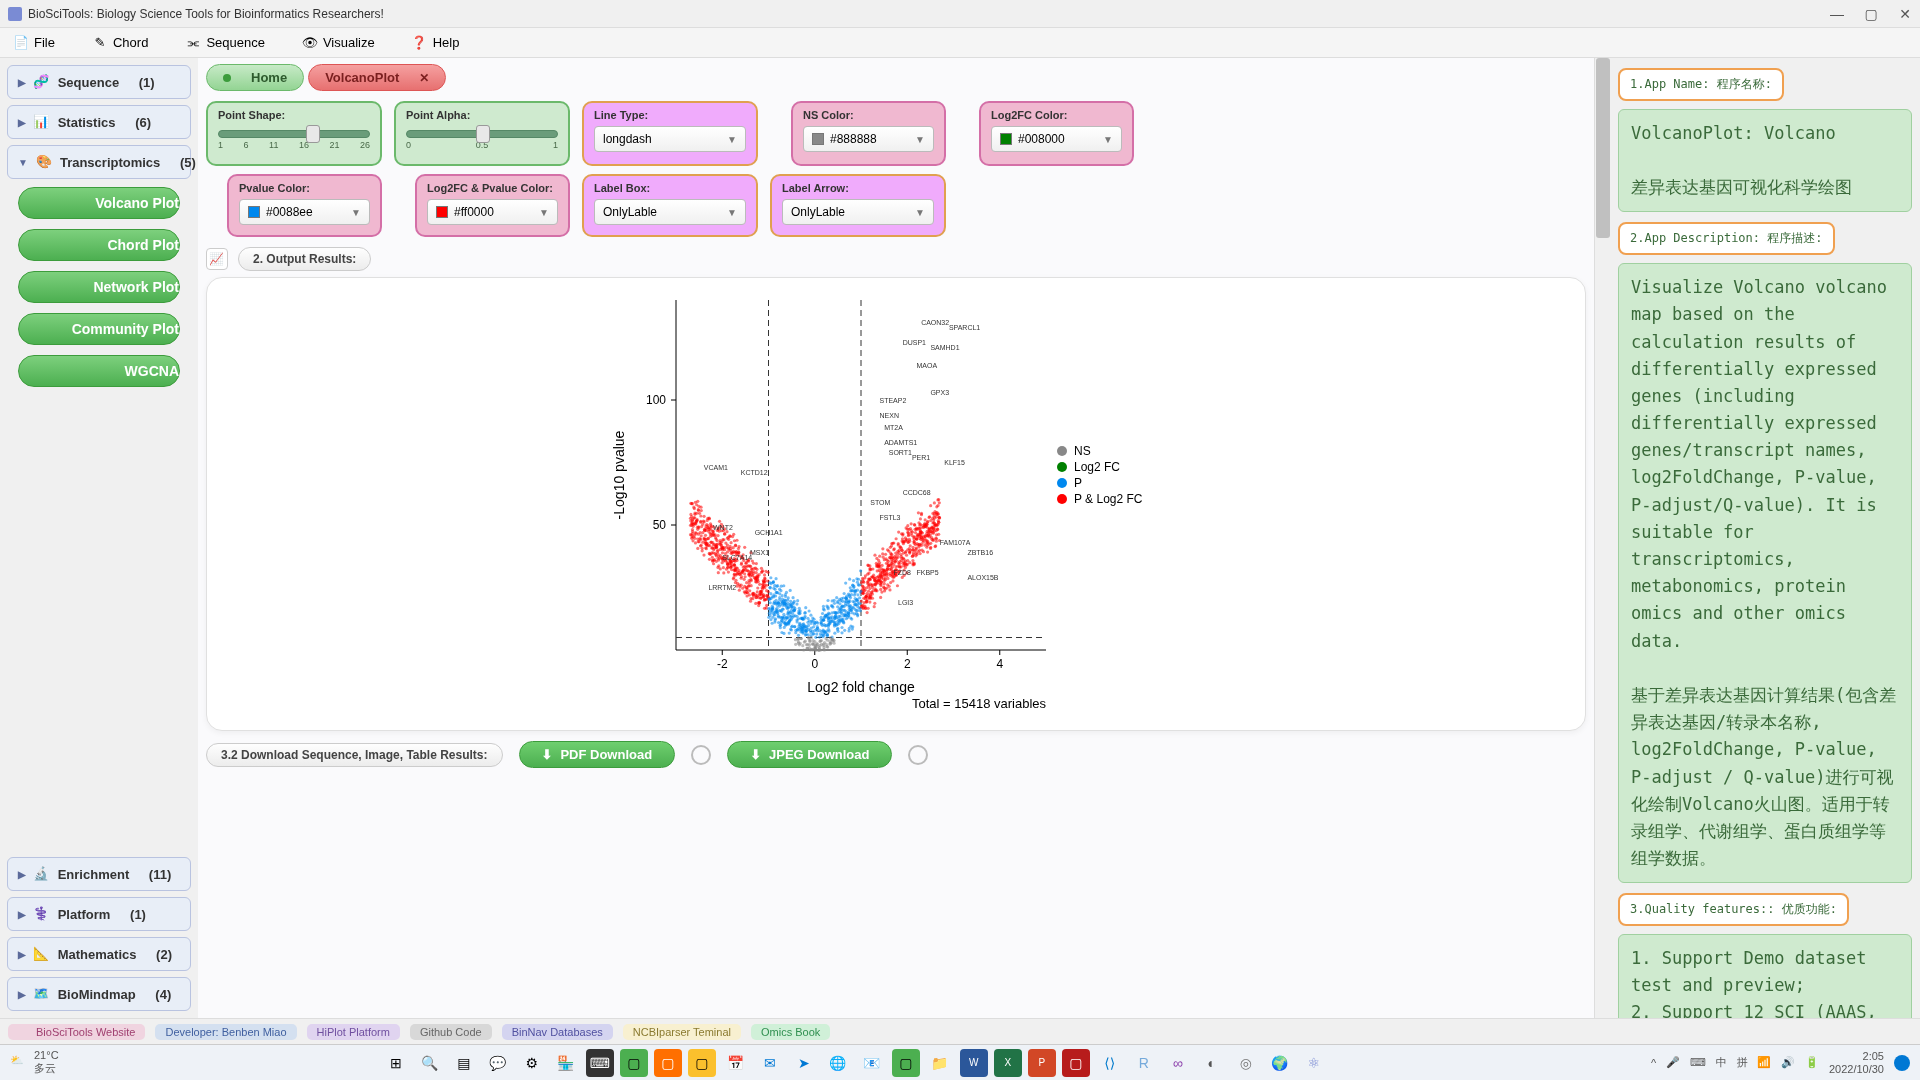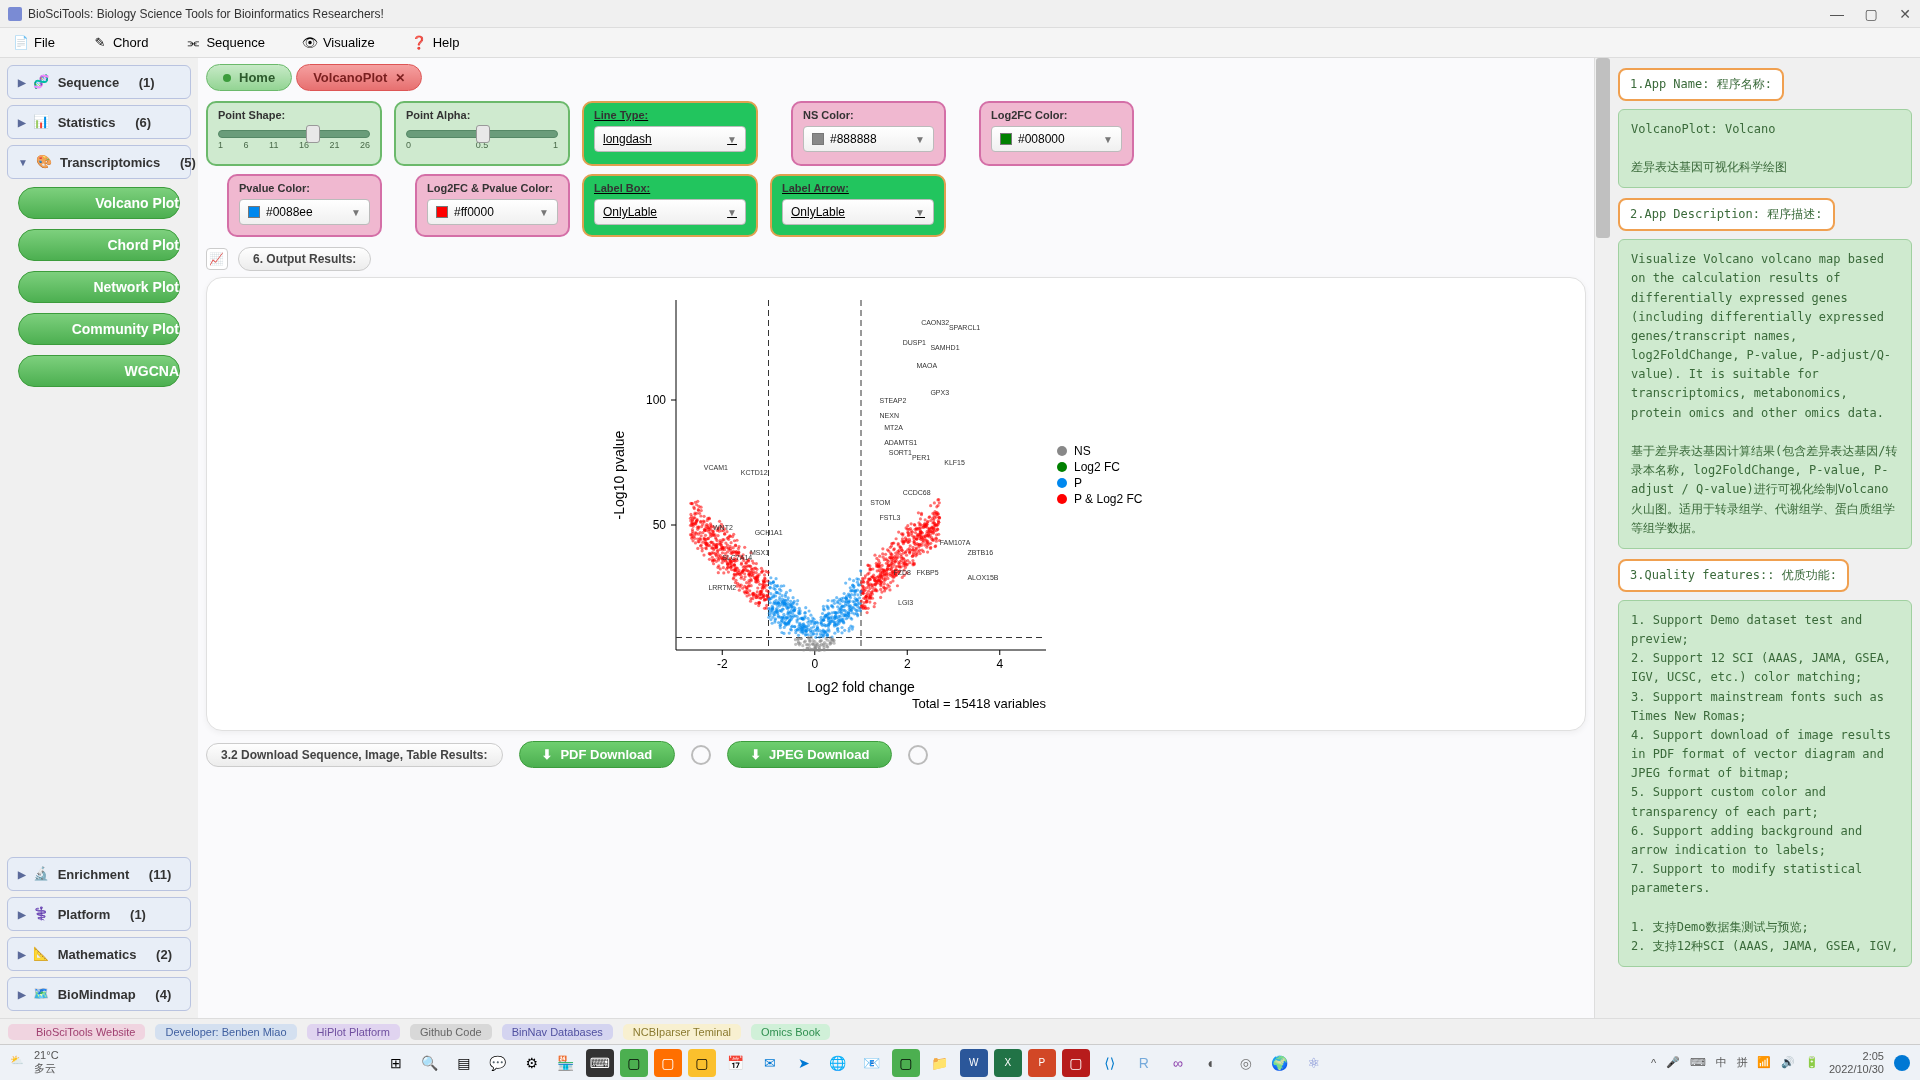--- a/index.html
+++ b/index.html
@@ -20,31 +20,31 @@
 
 .sidebar { width: 198px; background: #f0f0f0; padding: 4px; display: flex; flex-direction: column; gap: 0; }
 .side-panel { background: #e8eef7; border: 1px solid #b9c3e0; border-radius: 6px; margin: 3px; padding: 8px 10px; display: flex; align-items: center; gap: 8px; cursor: pointer; font-size: 13px; font-weight: bold; color: #333; }
 .side-panel .chev { color:#5b6a9a; font-size:10px; }
 .side-panel .picon { width:16px; height:16px; }
 .side-spacer { flex: 1; }
 .tool-btn { background: linear-gradient(#7dd07d,#4caf50); color: #fff; border: 1px solid #3c9c3c; border-radius: 16px; margin: 5px 14px; padding: 7px 0; text-align: right; font-weight: bold; font-size: 14px; cursor: pointer; }
 
 .content { flex: 1; background: #fafafc; padding: 6px 8px; overflow-y: auto; position:relative; }
 .tabs { display: flex; gap: 4px; margin-bottom: 10px; }
-.tab { border-radius: 16px; padding: 5px 16px; font-size: 13px; font-weight: bold; display: flex; align-items: center; gap: 8px; cursor: pointer; }
+.tab { border-radius: 16px; padding: 5px 16px; font-size: 13px; font-weight: bold; display: flex; align-items: center; gap: 20px; cursor: pointer; }
 .tab-home { background: linear-gradient(#c7eac7,#93d493); border: 1px solid #6bb96b; color:#2d5a2d; }
 .tab-home .dot { width:8px;height:8px;background:#3c9c3c;border-radius:50%; }
 .tab-active { background: linear-gradient(#f5a0a0,#e77070); border: 1px solid #d55; color:#7a1f1f; }
 .tab-close { font-size:12px; }
 
 .controls-grid { display: grid; grid-template-columns: repeat(5, 176px); gap: 12px; margin-bottom:4px; }
 .ctl { border-radius: 10px; padding: 6px 10px 10px; }
 .ctl-green { background: #cfeacf; border: 2px solid #6bb96b; }
 .ctl-pink  { background: #f0b8d0; border: 2px solid #d46fa7; margin-left: 21px; }
-.ctl-orange{ background: #22c55e; border: 2px solid #e0a050; text-decoration: underline; }
+.ctl-orange{ background: #f0abfc; border: 2px solid #e0a050; }
 .ctl-label { font-size: 11px; font-weight: bold; color: #333; margin-bottom: 5px; }
 .slider-wrap { height: 28px; display:flex; flex-direction:column; justify-content:center; }
 .slider-bar { height: 8px; background:#6a9c7a; border:1px solid #558866; border-radius:4px; position:relative; margin-bottom:2px;}
 .slider-bar .knob { width:14px; height:18px; background:#e8e8e8; border:1px solid #999; border-radius:3px; position:absolute; top:-6px; }
 .slider-ticks { display:flex; justify-content:space-between; font-size:9px; color:#4a6a4a; }
 .dropdown { height: 26px; background: linear-gradient(#fff,#f0f0f0); border:1px solid #bbb; border-radius:4px; display:flex; align-items:center; padding:0 8px; justify-content:space-between; cursor:pointer; font-size:12px; }
 .dropdown .sw { width:12px; height:12px; border:1px solid #777; margin-right:6px; display:inline-block; }
 .dropdown .lab { display:flex; align-items:center; }
 .dropdown .car { font-size:10px; color:#777; }
 
@@ -55,21 +55,21 @@
 .plot-card { background:#fff; border:1px solid #e0e0e0; border-radius:16px; padding: 12px; box-shadow: 0 2px 6px rgba(0,0,0,0.05); height: 454px; display:flex; justify-content:center; }
 .plot-area { width: 580px; height: 420px; position:relative; }
 .plot-svg { width:100%; height:100%; }
 
 .dl-row { display:flex; align-items:center; gap: 16px; margin-top: 10px; }
 .dl-btn { background: linear-gradient(#6fcf6f,#4caf50); color:#fff; border:1px solid #3c9c3c; border-radius: 16px; padding:5px 22px; font-weight:bold; font-size:13px; display:flex; align-items:center; gap:8px; cursor:pointer; }
 .circle-ind { width:20px; height:20px; border:2px solid #bbb; border-radius:50%; }
 
 .infopanel { width: 310px; background: #f0f0f0; padding: 10px 8px; overflow-y: auto; font-size: 12px; }
 .info-title { background:#fff; border:2px solid #f0a050; border-radius:8px; padding:6px 10px; margin-bottom:8px; font-family: "Consolas", monospace; color:#3a6a3a; font-size:12px; line-height:1.4; display:inline-block; }
-.info-block { background:#cfeacf; border:1px solid #a0d0a0; border-radius:6px; padding:10px 12px; margin-bottom:10px; font-family: "Consolas", monospace; color:#3a6a3a; font-size:12px; line-height:1.6; white-space:pre-wrap; }
+.info-block { background:#cfeacf; border:1px solid #a0d0a0; border-radius:6px; padding:10px 12px; margin-bottom:10px; font-family: "Consolas", monospace; color:#3a6a3a; font-size:17px; line-height:1.6; white-space:pre-wrap; }
 
 .linkbar { height: 26px; background:#f0f0f0; display:flex; align-items:center; padding:0 8px; gap:10px; border-top:1px solid #ddd; }
 .link-pill { border-radius:5px; padding:2px 10px; font-size:11px; cursor:pointer; }
 .lp1 { background:#f0d4e0; color:#a04070;padding-left:28px; }
 .lp2 { background:#d4e0f0; color:#4060a0; }
 .lp3 { background:#e0d4f0; color:#7050a0; }
 .lp4 { background:#d8d8d8; color:#666; }
 .lp5 { background:#d4d4f0; color:#5050a0; }
 .lp6 { background:#f8f0d0; color:#8a7a30; }
 .lp7 { background:#d0f0d8; color:#309050; }
@@ -280,21 +280,21 @@
         <div class="ctl-label">Label Arrow:</div>
         <div class="dropdown">
               <span class="lab">OnlyLable</span>
               <span class="car">▼</span>
             </div>
       </div>
     </div>
 
     <div class="section-hdr">
       <span class="section-icon">📈</span>
-      <span class="section-pill">6. Output Results:</span>
+      <span class="section-pill">2. Output Results:</span>
     </div>
 
     <div class="plot-card">
       <div class="plot-area">
         <svg class="plot-svg" viewBox="0 0 580 420" id="volcano-svg">
               <line x1="70" y1="10" x2="70" y2="360" stroke="#000"></line>
               <line x1="70" y1="360" x2="440" y2="360" stroke="#000"></line>
               <line x1="116.25" y1="360" x2="116.25" y2="365" stroke="#000"></line>
               <text x="116.25" y="378" text-anchor="middle" font-size="12">-2</text>
               <line x1="208.75" y1="360" x2="208.75" y2="365" stroke="#000"></line>

